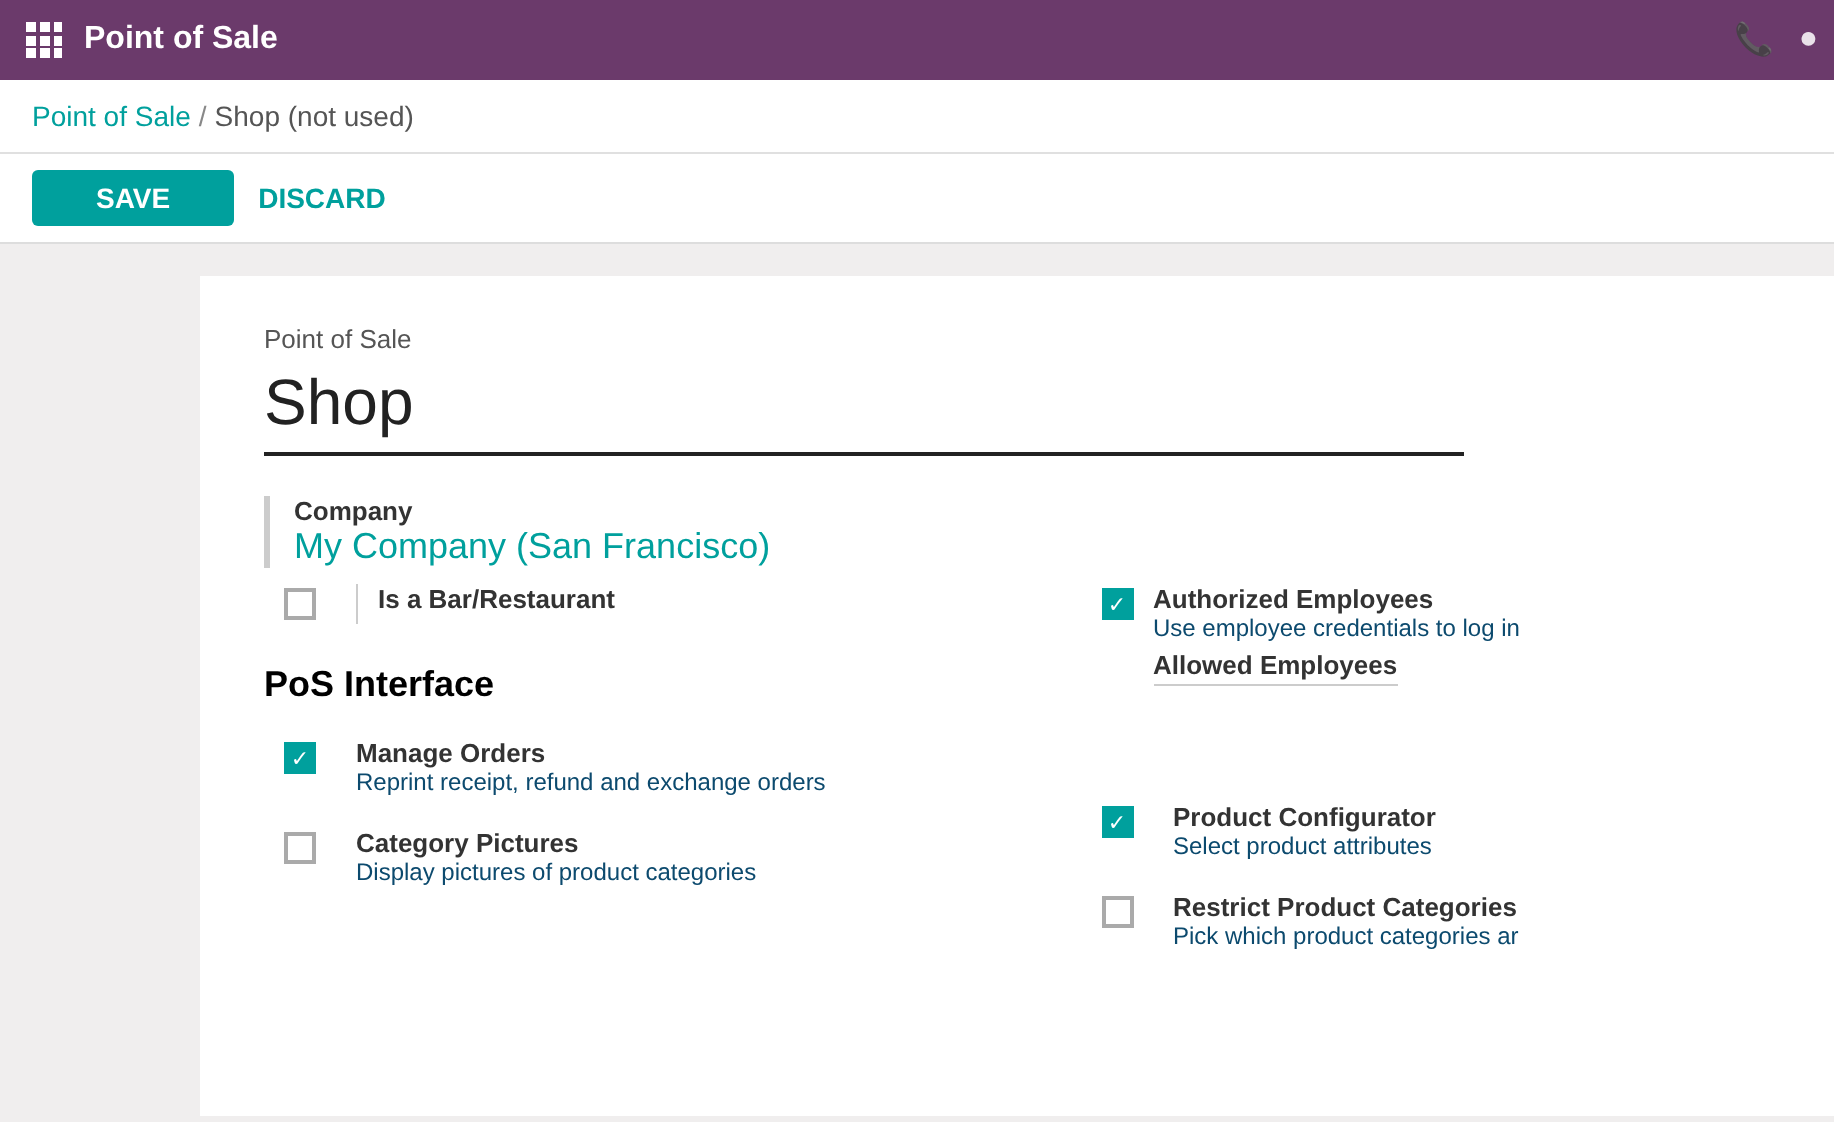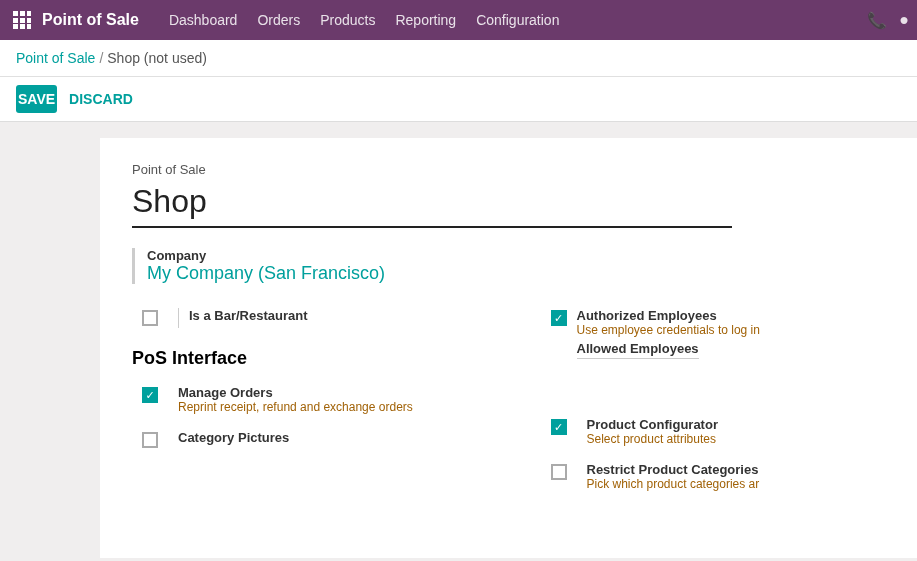--- a/index.html
+++ b/index.html
@@ -48,21 +48,21 @@
 
     
     .toolbar {
       background: white;
       padding: 8px 16px;
       display: flex; align-items: center; gap: 12px;
       border-bottom: 1px solid #ddd;
     }
     .btn-save {
       background: #00a09d; color: white; border: none;
-      padding: 6px 2px; font-size: 14px; font-weight: bold;
+      padding: 6px 32px; font-size: 14px; font-weight: bold;
       cursor: pointer; border-radius: 3px;
     }
     .btn-discard {
       background: none; border: none; color: #00a09d;
       font-size: 14px; cursor: pointer; font-weight: bold;
     }
 
     
     .main-content {
       background: white;
@@ -76,38 +76,38 @@
     }
     .form-title {
       font-size: 32px; font-weight: 400; color: #222;
       border-bottom: 2px solid #222;
       padding-bottom: 6px;
       margin-bottom: 20px;
       width: 600px;
     }
 
     .company-section {
-      display: flex; gap: 16px; margin-bottom: 24px;
+      display: flex; gap: 16px; margin-bottom: 8px;
       border-left: 3px solid #ccc; padding-left: 12px;
     }
     .company-info {}
     .company-label { font-weight: bold; color: #333; font-size: 13px; }
     .company-value { color: #00a09d; font-size: 18px; cursor: pointer; }
 
     
     .form-row {
       display: flex; align-items: flex-start; margin-bottom: 16px;
     }
     .checkbox-col {
       width: 36px; display: flex; justify-content: center; align-items: flex-start;
       padding-top: 2px;
     }
     .checkbox-label-col { flex: 1; }
     .field-label { font-weight: bold; color: #333; font-size: 13px; }
-    .field-desc { color: #a16207; font-size: 12px; }
+    .field-desc { color: #0c4a6e; font-size: 12px; }
 
     
     .custom-checkbox {
       width: 16px; height: 16px; border: 2px solid #aaa;
       display: inline-block; cursor: pointer;
       background: white;
     }
     .custom-checkbox.checked {
       background: #00a09d; border-color: #00a09d;
       display: inline-flex; align-items: center; justify-content: center;
@@ -145,27 +145,20 @@
       <rect x="14" y="0" width="4" height="5"></rect>
         <rect x="0" y="7" width="5" height="5"></rect>
       <rect x="7" y="7" width="5" height="5"></rect>
         <rect x="14" y="7" width="4" height="5"></rect>
       <rect x="0" y="13" width="5" height="5"></rect>
         <rect x="7" y="13" width="5" height="5"></rect>
       <rect x="14" y="13" width="4" height="5"></rect>
     </svg>
   </div>
   <span class="topnav-title">Point of Sale</span>
-  <div class="topnav-menu">
-    <span class="topnav-menu-item">Dashboard</span>
-    <span class="topnav-menu-item">Orders</span>
-    <span class="topnav-menu-item">Products</span>
-    <span class="topnav-menu-item">Reporting</span>
-    <span class="topnav-menu-item">Configuration</span>
-  </div>
   <div class="topnav-right">
     <span class="topnav-icon">📞</span>
     <span class="topnav-icon">●</span>
   </div>
 </nav>
 
 <div class="breadcrumb">
   <span style="cursor:pointer;">Point of Sale</span>
   <span class="breadcrumb-sep">/</span>
   <span class="breadcrumb-current">Shop (not used)</span>
@@ -211,20 +204,21 @@
           <div class="field-desc">Reprint receipt, refund and exchange orders</div>
         </div>
       </div>
 
       <div class="form-row">
         <div class="checkbox-col">
           <div class="custom-checkbox"></div>
         </div>
         <div class="checkbox-label-col" style="margin-left:10px;">
           <div class="field-label">Category Pictures</div>
+          <div class="field-desc">Display pictures of product categories</div>
         </div>
       </div>
 
     </div>
 
     <div class="right-col">
 
       <div class="form-row" style="margin-bottom:8px;">
         <div class="checkbox-col">
           <div class="custom-checkbox checked">✓</div>

